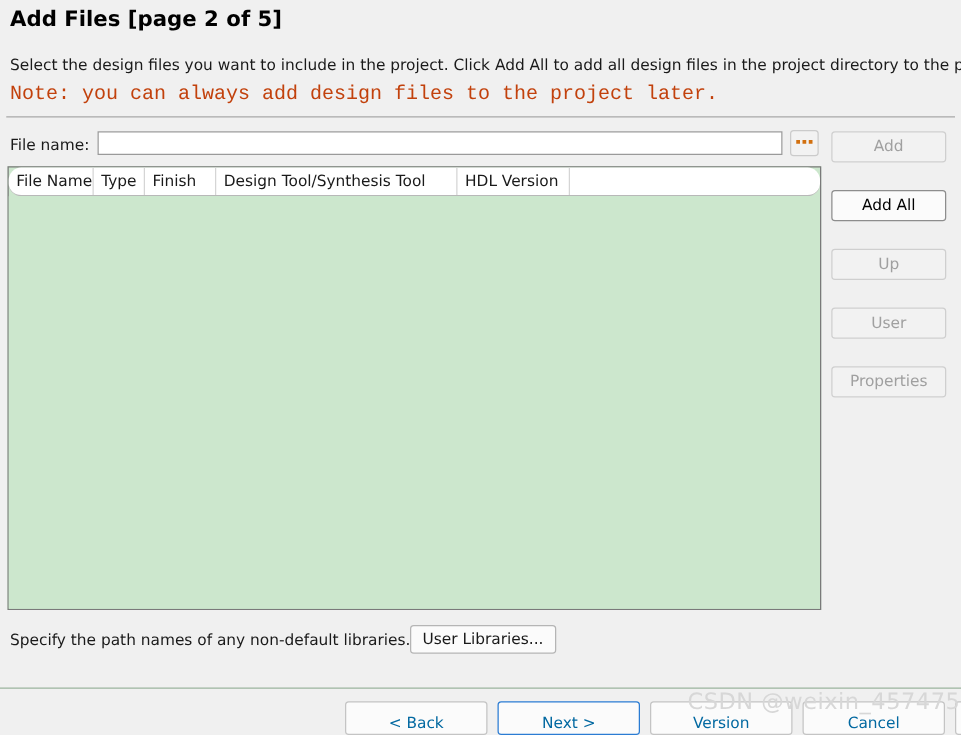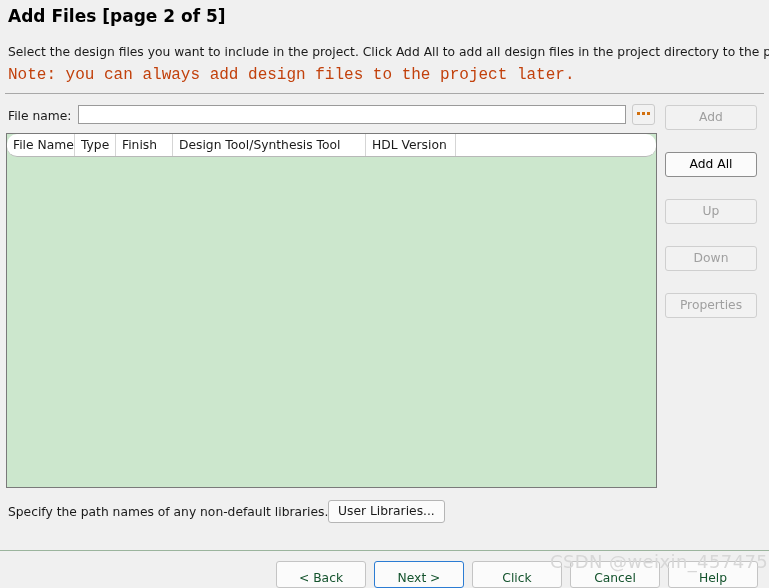--- a/index.html
+++ b/index.html
@@ -210,29 +210,29 @@
   }
 
   .bottom-buttons {
     position: absolute;
     left: 276px;
     top: 561px;
     display: flex;
     gap: 8px;
   }
   .nav-btn {
-    width: 90px;
+    width: 114px;
     height: 27px;
     background: #fbfbfb;
     border: 1px solid #c4c4c4;
     border-radius: 3px;
     box-sizing: border-box;
     font-family: "DejaVu Sans", "Liberation Sans", sans-serif;
     font-size: 12.3px;
-    color: #14532d;
+    color: #0369a1;
     text-align: center;
     line-height: 25px;
     cursor: default;
     padding: 4px;
   }
   .nav-btn.default-btn {
     border: 1px solid #2b7cd3;
   }
 
   
@@ -275,30 +275,30 @@
       <div class="th" style="width: 90px;">HDL Version</div>
       <div class="th" style="width: 200px;"></div>
     </div>
   <div class="files-table-body" style="background: rgb(204, 231, 205);"></div>
 </div>
 
 <div class="side-buttons">
     <button class="side-btn">Add</button>
     <button class="side-btn enabled">Add All</button>
     <button class="side-btn">Up</button>
-    <button class="side-btn">Down</button>
+    <button class="side-btn">User</button>
     <button class="side-btn">Properties</button>
   </div>
 
 <div class="libs-text">Specify the path names of any non-default libraries.</div>
 <button class="user-libraries-btn">User Libraries...</button>
 
 <div class="bottom-separator"></div>
 
 <div class="bottom-buttons">
     <button class="nav-btn">&lt; Back</button>
     <button class="nav-btn default-btn">Next &gt;</button>
-    <button class="nav-btn">Click</button>
+    <button class="nav-btn">Version</button>
     <button class="nav-btn">Cancel</button>
     <button class="nav-btn">Help</button>
   </div>
 
 <div class="watermark">CSDN @weixin_45747542</div>
 
 </body></html>

